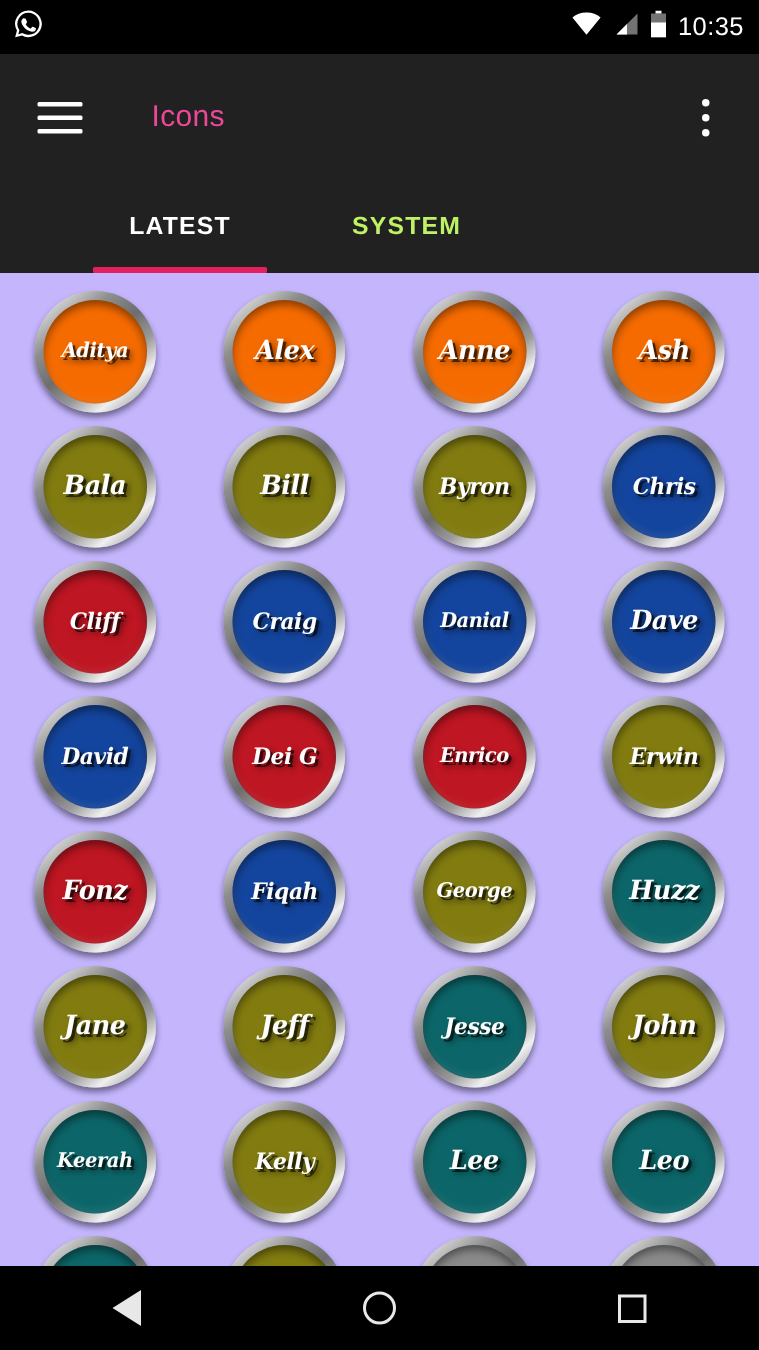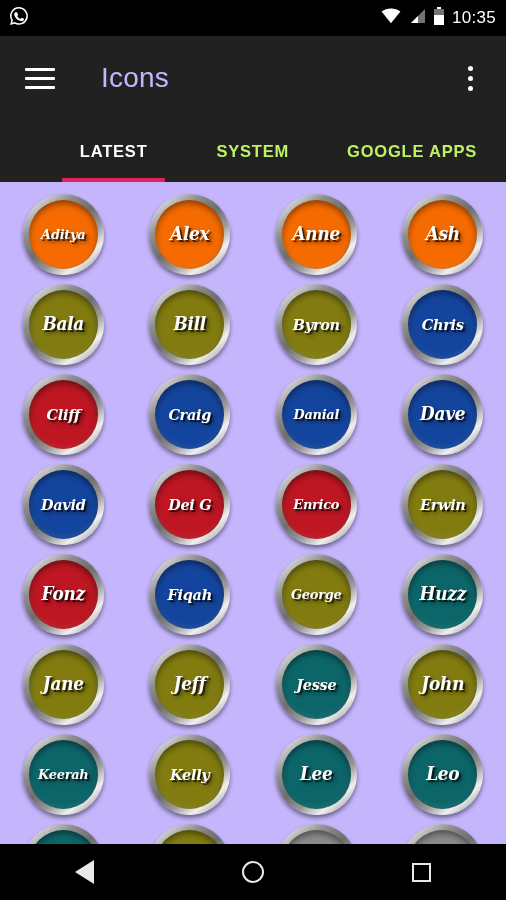--- a/index.html
+++ b/index.html
@@ -22,21 +22,21 @@
   .sb-time { font-size:17px; font-weight:400; letter-spacing:.3px; color:#fff; }
 
   
   .appbar {
     position:absolute; top:36px; left:0; width:506px; height:84px;
     background:#212121; display:flex; align-items:center;
   }
   .hamburger { width:60px; height:84px; display:flex; flex-direction:column;
     justify-content:center; align-items:center; gap:6px; margin-left:10px; }
   .hamburger span { display:block; width:30px; height:3px; background:#fff; border-radius:1px; }
-  .appbar-title { color:#c4b5fd; font-size:28px; font-weight:400; margin-left:31px; letter-spacing:.2px; }
+  .appbar-title { color:#ec4899; font-size:20px; font-weight:400; margin-left:31px; letter-spacing:.2px; }
   .overflow { margin-left:auto; margin-right:20px; width:32px; height:84px;
     display:flex; flex-direction:column; justify-content:center; align-items:center; gap:5px; }
   .overflow i { display:block; width:5px; height:5px; border-radius:50%; background:#fff; }
 
   
   .tabbar { position:absolute; top:120px; left:0; width:506px; height:62px;
     background:#212121; display:flex; align-items:flex-start; }
   .tab { position:relative; height:62px; display:flex; align-items:center;
     justify-content:center; font-size:16.5px; font-weight:bold; letter-spacing:.8px;
     color:#bef264; }
@@ -135,23 +135,20 @@
   </div>
 
   <div class="tabbar">
     <div class="tab t1 active">
       <span>LATEST</span>
       <span class="ind"></span>
     </div>
     <div class="tab t2">
       <span>SYSTEM</span>
     </div>
-    <div class="tab t3">
-      <span>GOOGLE APPS</span>
-    </div>
   </div>
 
   <div class="grid-wrap">
     <div class="grid" id="icon-grid">
         <div class="cell">
           <div class="badge">
             <div class="inner" style="background: rgb(245, 107, 0);">
               <span class="nm xlong">Aditya</span>
             </div>
           </div>

